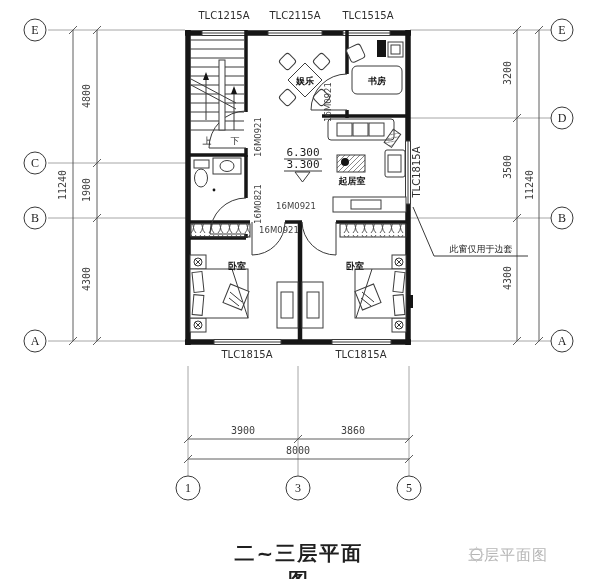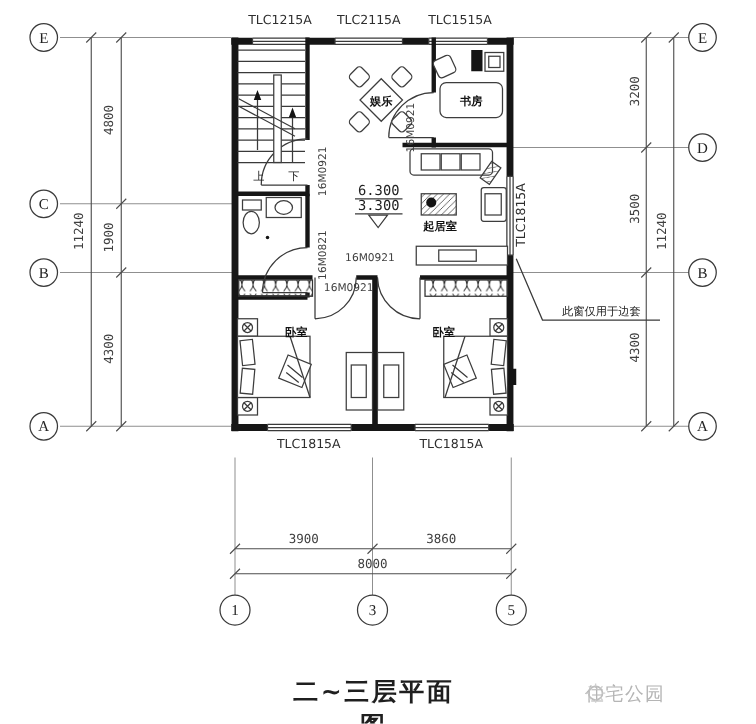--- a/index.html
+++ b/index.html
@@ -257,15 +257,15 @@
   </g>
 </svg>
 
 <div class="title">二~三层平面图</div>
 
 <div class="wm">
   <svg width="17" height="17" viewBox="0 0 17 17">
     <circle cx="8.5" cy="8.5" r="5.5" fill="none" stroke="#bdbdbd" stroke-width="1.4"></circle>
     <path d="M8.5 0.8 V3 M8.5 14 V16.2 M0.8 8.5 H3 M14 8.5 H16.2 M3 3 L4.6 4.6 M12.4 12.4 L14 14 M14 3 L12.4 4.6 M4.6 12.4 L3 14" stroke="#cfcfcf" stroke-width="1.1"></path>
   </svg>
-  <span>住宅公园</span>
+  <span>三层平面图</span>
 </div>
 </div>
 
 </body></html>

